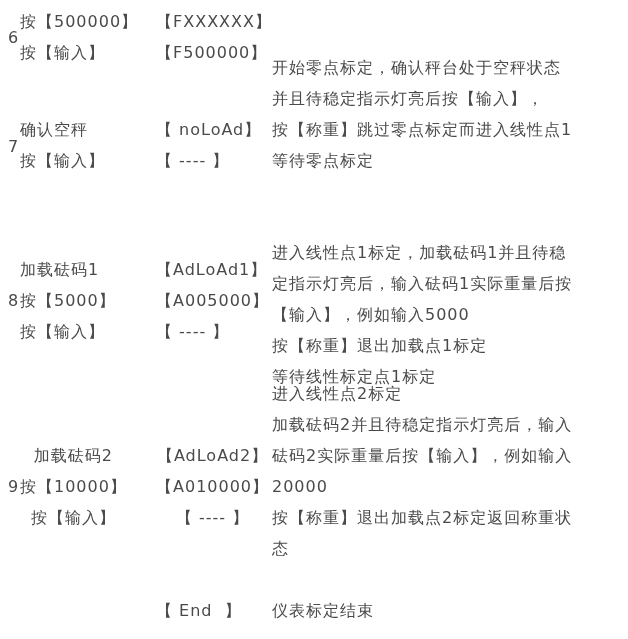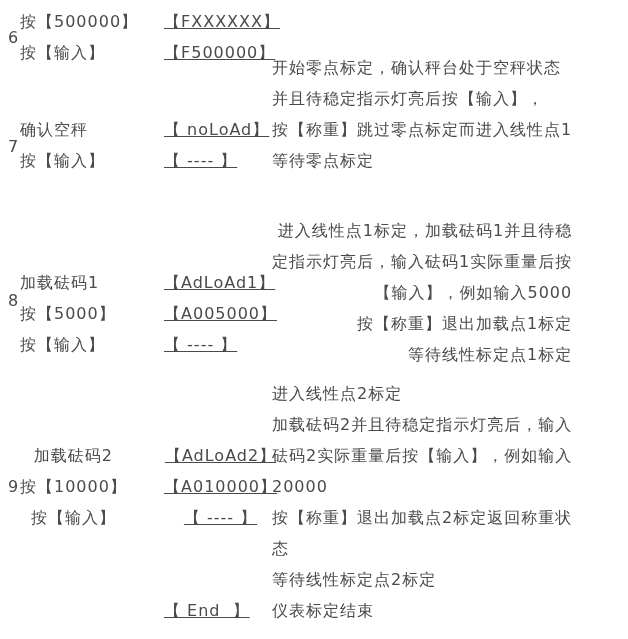--- a/index.html
+++ b/index.html
@@ -13,32 +13,32 @@
     line-height:31px;
     color:#4a4a4a;
     overflow:hidden;
   }
   .block{position:absolute;}
   .line{white-space:pre;height:31px;}
   .num{position:absolute;width:24px;height:31px;}
   
   .col-num{left:8px;}
   .col-act{left:20px;}
-  .col-disp{left:164px;text-decoration:underline;}
+  .col-disp{left:156px;}
   .col-desc{left:272px;}
   
   .num-6{top:22px;}
   .num-7{top:131px;}
   .num-8{top:285px;}
   .num-9{top:471px;}
   .act-6,.disp-6,.desc-6{top:6px;}
   .act-7,.disp-7{top:114px;}
   .desc-7{top:52px;}
-  .act-8,.disp-8{top:254px;margin-top:13px;}
-  .desc-8{top:215px;text-align:right;}
+  .act-8,.disp-8{top:254px;}
+  .desc-8{top:237px;}
   .act-9,.disp-9{top:440px;text-align:center;}
   .desc-9{top:378px;}
   .disp-end,.desc-end{top:595px;}
 </style>
 </head>
 <body>
 
 <div class="doc">
 
   <div class="num col-num num-6">6</div>
@@ -98,21 +98,20 @@
     <div class="line">【A010000】</div>
     <div class="line">【 ---- 】</div>
   </div>
   <div class="block col-desc desc-9">
     <div class="line">进入线性点2标定</div>
     <div class="line">加载砝码2并且待稳定指示灯亮后，输入</div>
     <div class="line">砝码2实际重量后按【输入】，例如输入</div>
     <div class="line">20000</div>
     <div class="line">按【称重】退出加载点2标定返回称重状</div>
     <div class="line">态</div>
-    <div class="line">等待线性标定点2标定</div>
   </div>
 
   <div class="block col-disp disp-end">
     <div class="line">【 End  】</div>
   </div>
   <div class="block col-desc desc-end">
     <div class="line">仪表标定结束</div>
   </div>
 
 </div>

